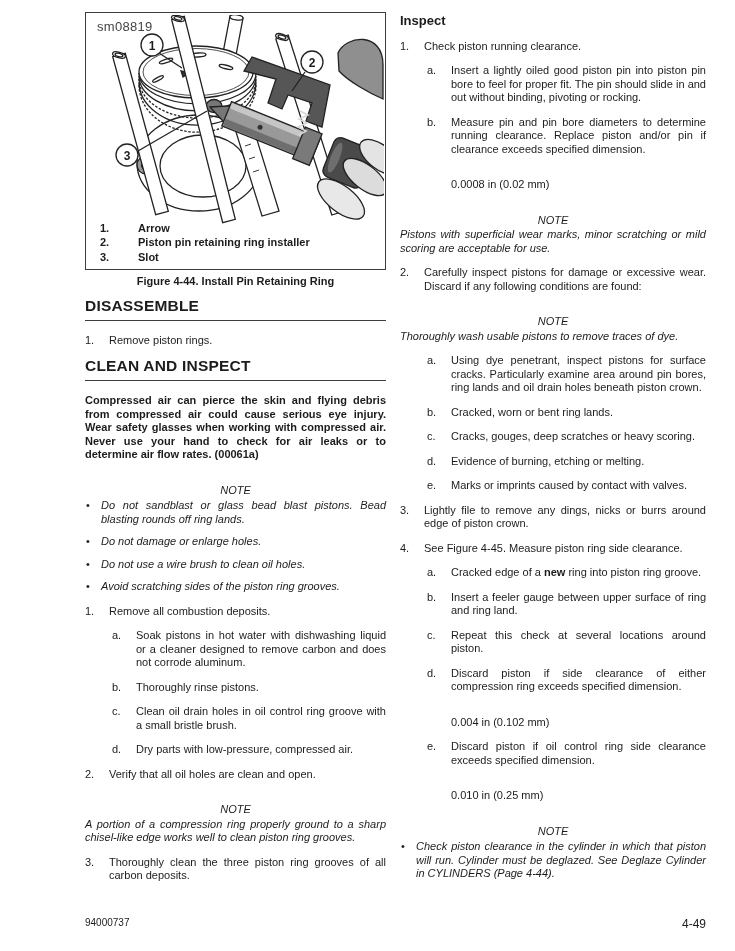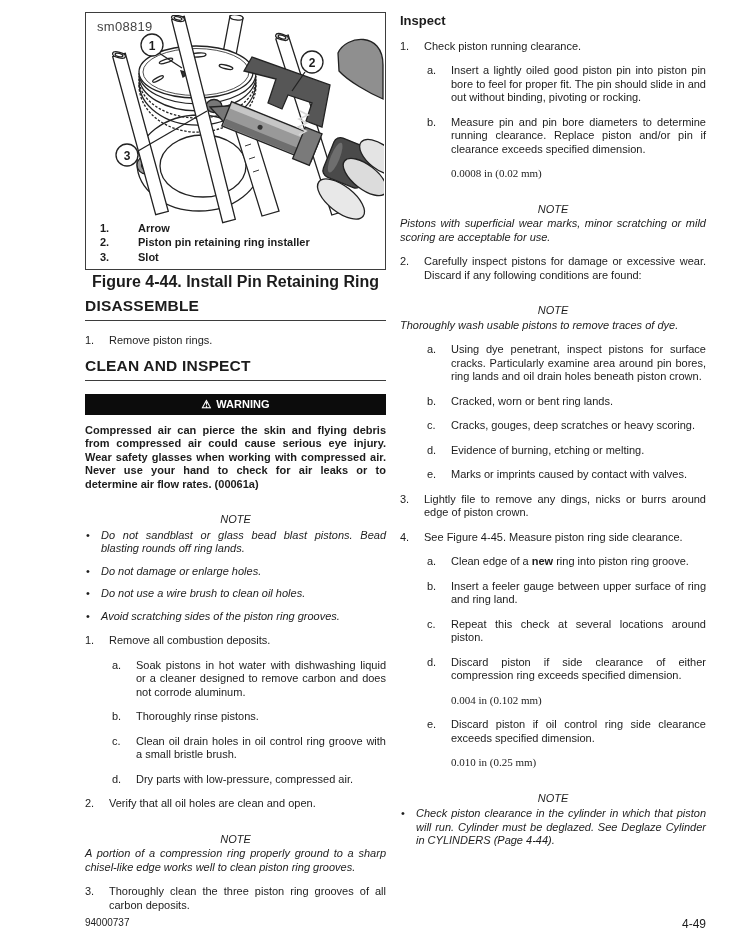--- a/index.html
+++ b/index.html
@@ -18,21 +18,21 @@
   
   .figure-box{
     position:relative;border:1.5px solid #3d3d3d;height:258px;background:#fff;
     box-sizing:border-box;
   }
   .fig-code{position:absolute;left:11px;top:7px;font-size:13px;color:#444;letter-spacing:.3px;}
   .fig-svg{position:absolute;left:0;top:2px;}
   .fig-legend{position:absolute;left:0;bottom:5px;width:100%;}
   .leg-row{display:flex;font-weight:bold;font-size:11px;line-height:14.5px;}
   .leg-num{margin-left:14px;width:38px;flex:none;}
-  .fig-caption{text-align:center;font-weight:bold;font-size:16px;margin:5px 0 9px;}
+  .fig-caption{text-align:center;font-weight:bold;font-size:11px;margin:5px 0 9px;}
 
   
   .h1{
     font-size:15.5px;font-weight:bold;letter-spacing:.2px;
     border-bottom:1.8px solid #3d3d3d;padding-bottom:8px;margin:10px 0 13px;
   }
   .h2{font-size:13px;font-weight:bold;margin:21px 0 12px;}
   .col-right .h2{margin-top:2px;}
 
   
@@ -50,21 +50,21 @@
   .bullet .dot{width:15px;flex:none;padding-left:1px;font-style:normal;}
   .bullet .body{flex:1;text-align:justify;}
 
   
   .step{display:flex;margin:11px 0;}
   .step .num{width:24px;flex:none;}
   .step .body{flex:1;text-align:justify;}
   .sub{display:flex;margin:11px 0 11px 27px;}
   .sub .letter{width:24px;flex:none;}
   .sub .body{flex:1;text-align:justify;}
-  .spec{margin:11px 0 10px 51px;font-family:Liberation Serif, serif;}
+  .spec{margin:22px 0 10px 51px;}
 
   
   .footer-left{position:absolute;left:85px;top:917px;font-size:10px;}
   .footer-right{position:absolute;left:400px;top:917px;width:306px;text-align:right;font-size:12px;}
 </style>
 </head>
 <body>
 
 <div class="page">
 
@@ -187,23 +187,20 @@
     <div class="h1">DISASSEMBLE</div>
 
     <div class="step">
       <span class="num">1.</span>
       <div class="body">Remove piston rings.</div>
     </div>
 
     <div class="h1">CLEAN AND INSPECT</div>
 
 
-    <div class="warn-bar">
-      <span class="wicon">⚠</span><span>WARNING</span>
-    </div>
     <div class="warn-text">Compressed air can pierce the skin and flying debris from compressed air could cause serious eye injury. Wear safety glasses when working with compressed air. Never use your hand to check for air leaks or to determine air flow rates. (00061a)</div>
 
     <div class="note-label">NOTE</div>
     <div class="bullet">
       <span class="dot">•</span>
       <div class="body">Do not sandblast or glass bead blast pistons. Bead blasting rounds off ring lands.</div>
     </div>
     <div class="bullet">
       <span class="dot">•</span>
       <div class="body">Do not damage or enlarge holes.</div>
@@ -306,21 +303,21 @@
       <span class="num">3.</span>
       <div class="body">Lightly file to remove any dings, nicks or burrs around edge of piston crown.</div>
     </div>
 
     <div class="step">
       <span class="num">4.</span>
       <div class="body">See Figure 4-45. Measure piston ring side clearance.</div>
     </div>
     <div class="sub">
       <span class="letter">a.</span>
-      <div class="body"><span>Clean edge of a </span><b>new</b><span> ring into piston ring groove.</span></div>
+      <div class="body"><span>Cracked edge of a </span><b>new</b><span> ring into piston ring groove.</span></div>
     </div>
     <div class="sub">
       <span class="letter">b.</span>
       <div class="body">Insert a feeler gauge between upper surface of ring and ring land.</div>
     </div>
     <div class="sub">
       <span class="letter">c.</span>
       <div class="body">Repeat this check at several locations around piston.</div>
     </div>
     <div class="sub">

